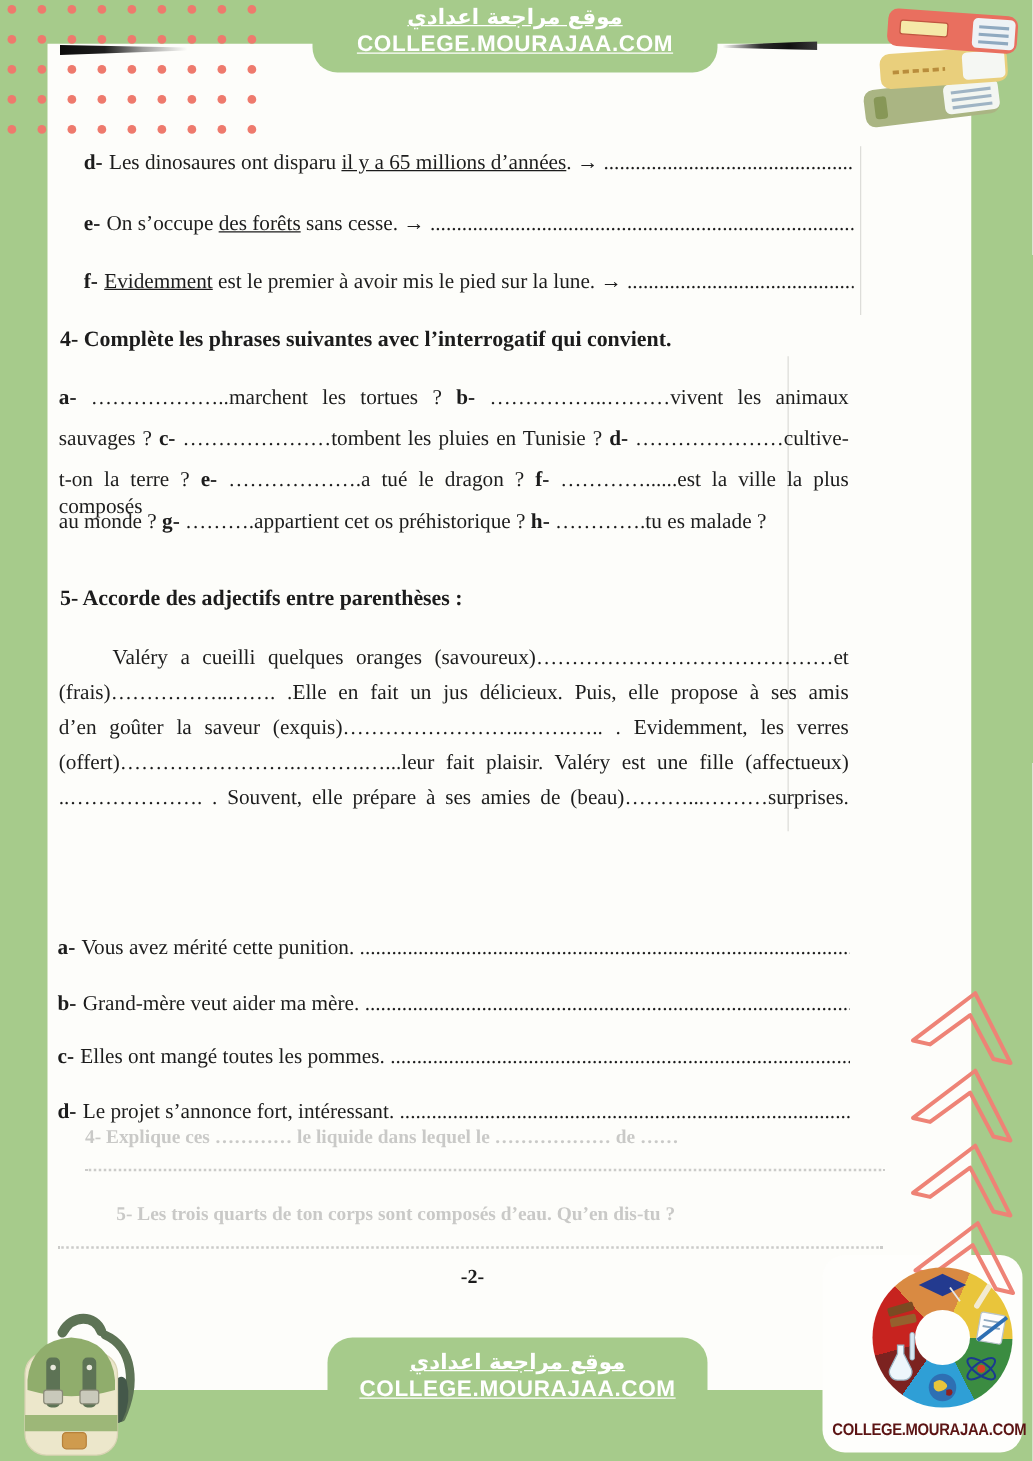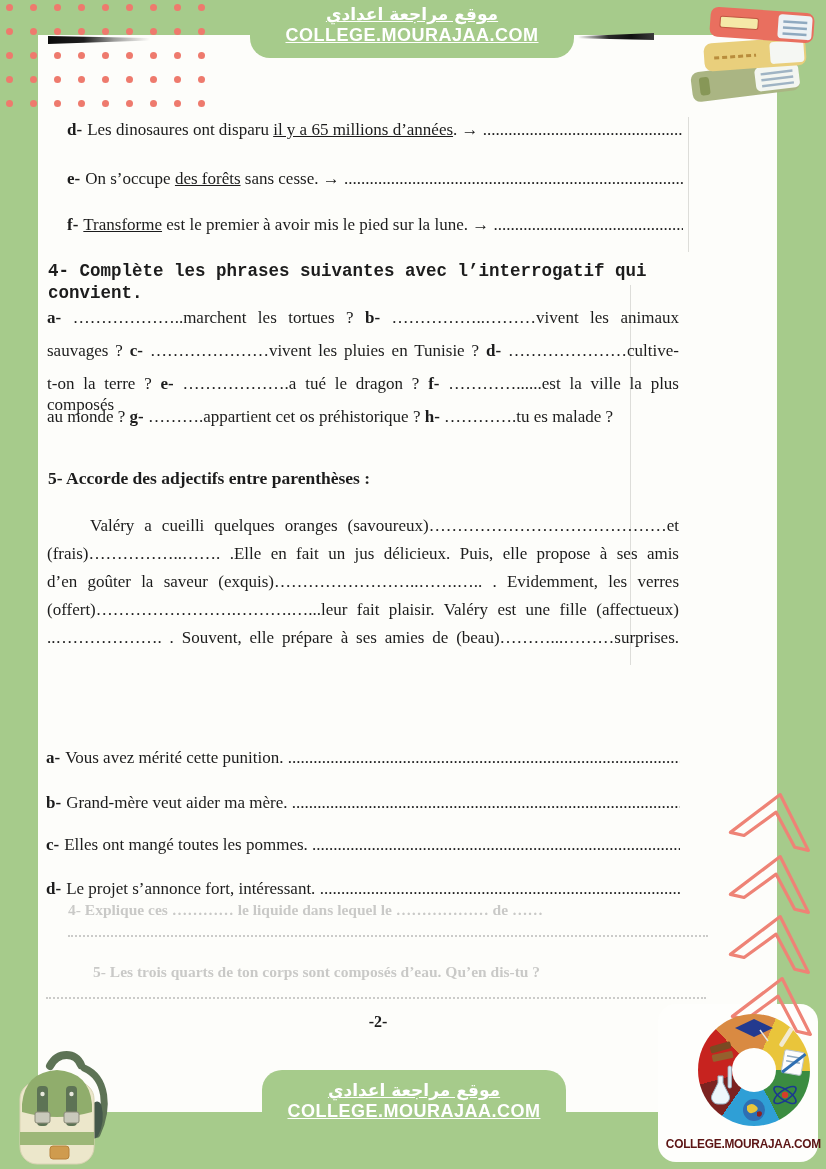--- a/index.html
+++ b/index.html
@@ -61,27 +61,27 @@
     <div class="faintline" style="left:650px;top:82px;width:1px;height:135px;"></div>
     <div class="faintline" style="left:592px;top:250px;width:1px;height:380px;"></div>
 
     <div class="doc nowrapclip" style="left:29px;top:84px;width:616px;">
       <span class="lbl">d-</span><span><span>Les dinosaures ont disparu </span><span class="seg-u">il y a 65 millions d’années</span><span>. → </span><span>........................................................................</span></span>
     </div>
     <div class="doc nowrapclip" style="left:29px;top:133px;width:616px;">
       <span class="lbl">e-</span><span><span>On s’occupe </span><span class="seg-u">des forêts</span><span> sans cesse. → </span><span>............................................................................................................</span></span>
     </div>
     <div class="doc nowrapclip" style="left:29px;top:179px;width:616px;">
-      <span class="lbl">f-</span><span><span class="seg-u">Transforme</span><span> est le premier à avoir mis le pied sur la lune. → </span><span>................................................................</span></span>
-    </div>
-
-    <div class="doc title" style="left:10px;top:226px;width:640px;font-family:Liberation Mono, monospace;">4- Complète les phrases suivantes avec l’interrogatif qui convient.</div>
+      <span class="lbl">f-</span><span><span class="seg-u">Evidemment</span><span> est le premier à avoir mis le pied sur la lune. → </span><span>................................................................</span></span>
+    </div>
+
+    <div class="doc title" style="left:10px;top:226px;width:640px;">4- Complète les phrases suivantes avec l’interrogatif qui convient.</div>
     <div class="doc" style="left:9px;top:272px;width:632px;">
       <div class="exline just"><span class="seg-b">a- </span><span>………………..marchent les tortues ? </span><span class="seg-b">b- </span><span>……………..………vivent les animaux</span></div>
-      <div class="exline just"><span>sauvages ? </span><span class="seg-b">c- </span><span>…………………vivent les pluies en Tunisie ? </span><span class="seg-b">d- </span><span>…………………cultive-</span></div>
+      <div class="exline just"><span>sauvages ? </span><span class="seg-b">c- </span><span>…………………tombent les pluies en Tunisie ? </span><span class="seg-b">d- </span><span>…………………cultive-</span></div>
       <div class="exline just"><span>t-on la terre ? </span><span class="seg-b">e- </span><span>……………….a tué le dragon ? </span><span class="seg-b">f- </span><span>…………......est la ville la plus composés</span></div>
       <div class="exline"><span>au monde ? </span><span class="seg-b">g- </span><span>……….appartient cet os préhistorique ? </span><span class="seg-b">h- </span><span>………….tu es malade ?</span></div>
     </div>
 
     <div class="doc title" style="left:10px;top:433px;width:640px;">5- Accorde des adjectifs entre parenthèses :</div>
     <div class="doc" style="left:9px;top:480px;width:632px;">
       <div class="ex5line just indent1">Valéry a cueilli quelques oranges (savoureux)……………………………………et</div>
       <div class="ex5line just">(frais)……………..……. .Elle en fait un jus délicieux. Puis, elle propose à ses amis</div>
       <div class="ex5line just">d’en goûter la saveur (exquis)……………………..…….….. . Evidemment, les verres</div>
       <div class="ex5line just">(offert)…………………….……….…...leur fait plaisir. Valéry est une fille (affectueux)</div>

